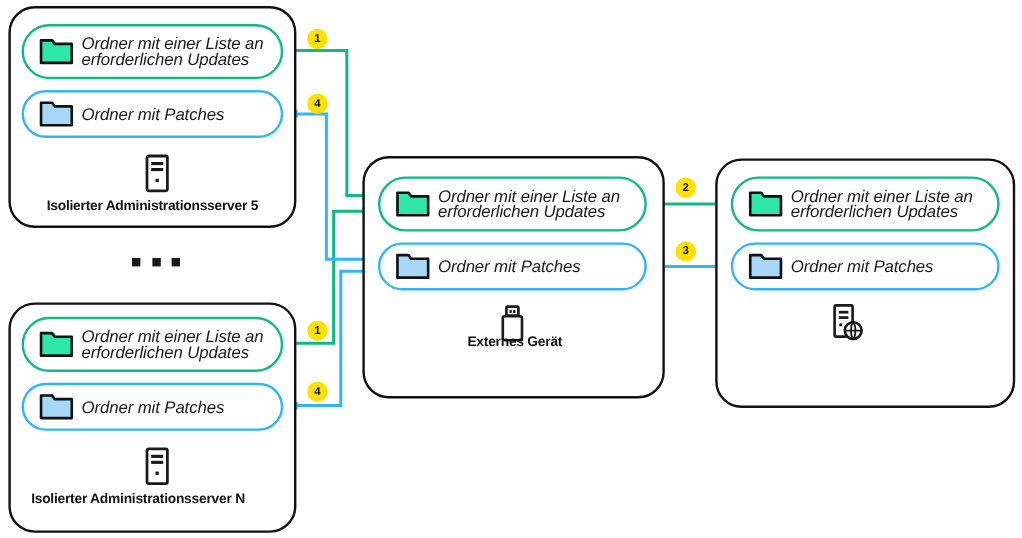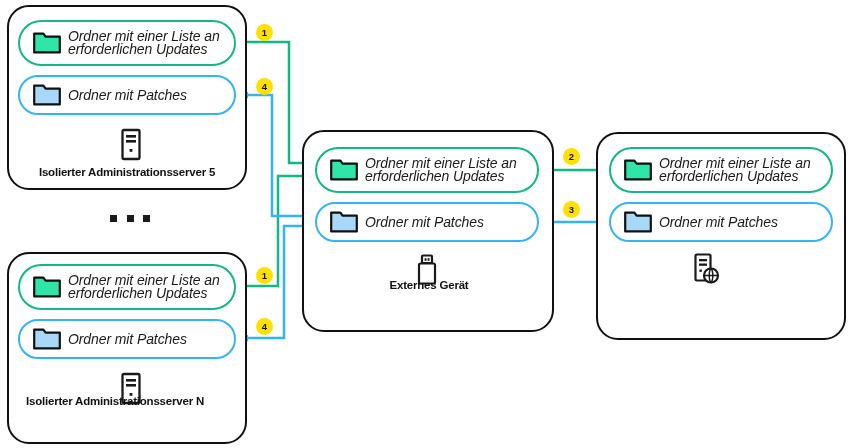--- a/index.html
+++ b/index.html
@@ -106,21 +106,21 @@
   .panel-caption {
     position: absolute;
     text-align: center;
     font-size: 11.5px;
     font-weight: bold;
     line-height: 15px;
     letter-spacing: -0.2px;
     color: #111111;
   }
   #p1-caption { left: 7px;   top: 165px; width: 240px; }
-  #pn-caption { left: 7px;   top: 394px; width: 216px; }
+  #pn-caption { left: 7px;   top: 409px; width: 216px; }
   #ex-caption { left: 302px; top: 278px; width: 254px; }
   #in-caption { left: 596px; top: 287px; width: 250px; }
 
   
   #ellipsis {
     position: absolute;
     left: 110px;
     top: 212px;
     width: 40px;
     height: 12px;

